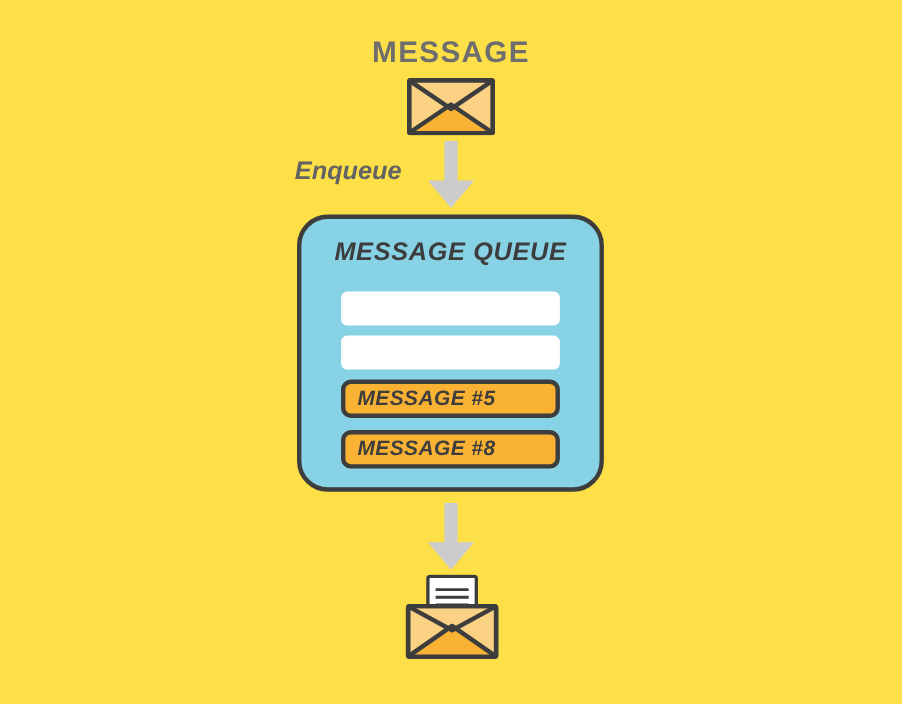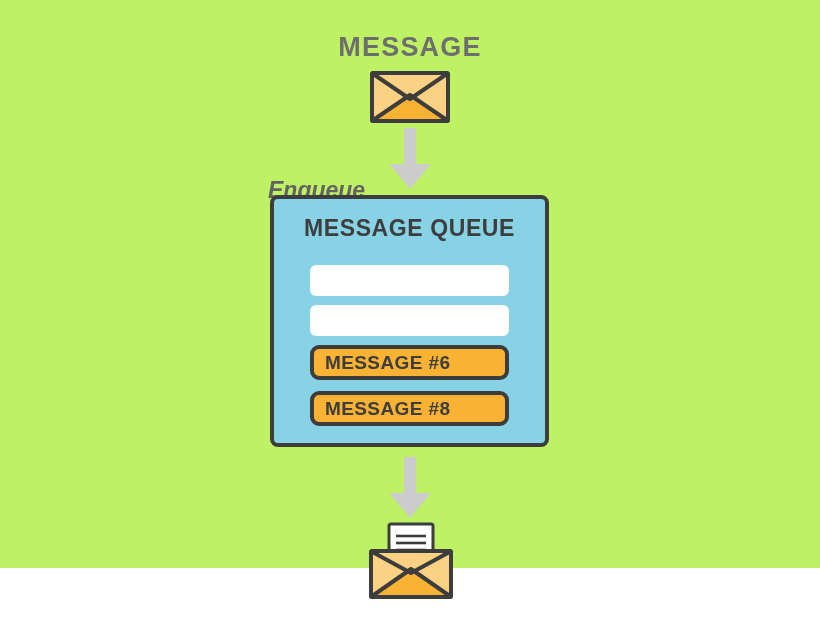--- a/index.html
+++ b/index.html
@@ -9,22 +9,22 @@
   }
   body {
     width: 820px;
     height: 640px;
     font-family: "Liberation Sans", sans-serif;
     overflow: hidden;
   }
   #canvas {
     position: relative;
     width: 820px;
-    height: 568px;
-    background: #bef264;
+    height: 640px;
+    background: #fde047;
   }
 
   
   .top-title {
     position: absolute;
     left: 0;
     top: 34px;
     width: 820px;
     text-align: center;
     font-size: 27px;
@@ -61,36 +61,36 @@
 
   
   .step-label {
     position: absolute;
     font-size: 23px;
     font-weight: bold;
     font-style: italic;
     color: #636363;
     line-height: 1;
     white-space: nowrap;
-    margin-top: 35px;
   }
   .label-enqueue { left: 268px; top: 144px; }
   .label-dequeue { left: 441px; top: 472px; }
 
   
   .queue-box {
     position: absolute;
     left: 270px;
     top: 195px;
     width: 279px;
     height: 252px;
     box-sizing: border-box;
     background: #88d2e6;
     border: 4px solid #3d3d3d;
-    border-radius: 8px;
+    border-radius: 28px;
+    font-style: italic;
   }
   .queue-title {
     position: absolute;
     left: 0;
     top: 18px;
     width: 100%;
     text-align: center;
     font-size: 23px;
     font-weight: bold;
     letter-spacing: 0.6px;
@@ -159,21 +159,21 @@
     <div class="queue-title">MESSAGE QUEUE</div>
 
     <div class="slots">
       <div class="slot slot-empty">
         <span class="slot-text"></span>
       </div>
       <div class="slot slot-empty">
         <span class="slot-text"></span>
       </div>
       <div class="slot slot-filled">
-        <span class="slot-text">MESSAGE #6</span>
+        <span class="slot-text">MESSAGE #5</span>
       </div>
       <div class="slot slot-filled">
         <span class="slot-text">MESSAGE #8</span>
       </div>
     </div>
   </div>
 
   <div class="arrow arrow-dequeue">
     <svg viewBox="0 0 46 62" width="46" height="62" xmlns="http://www.w3.org/2000/svg">
       <path d="M17 0 H29 V36 H44 L23 61 L2 36 H17 Z" fill="#cccccc"></path>

